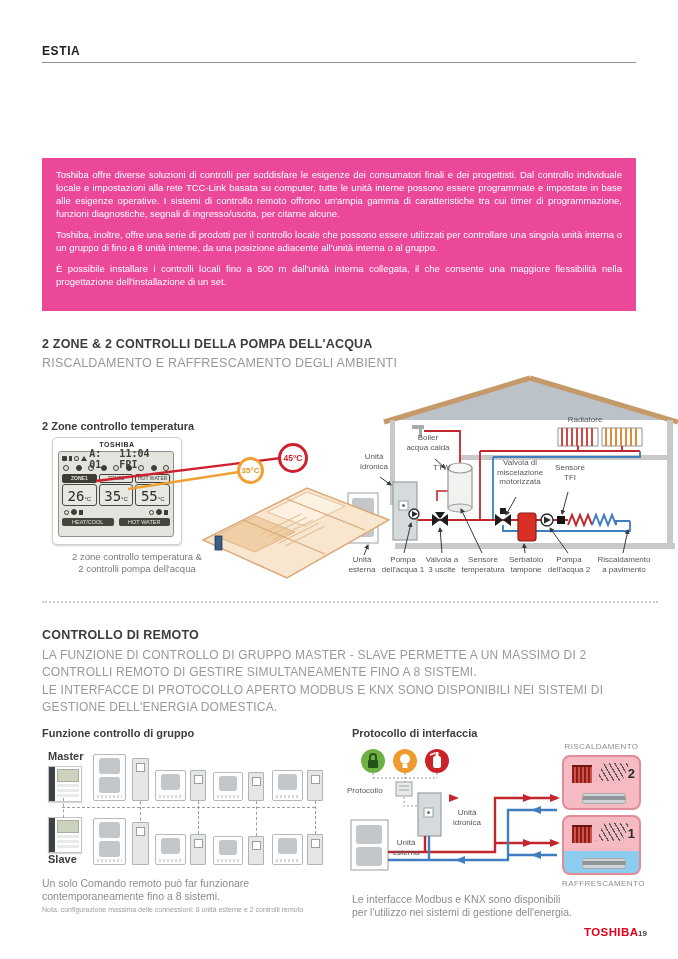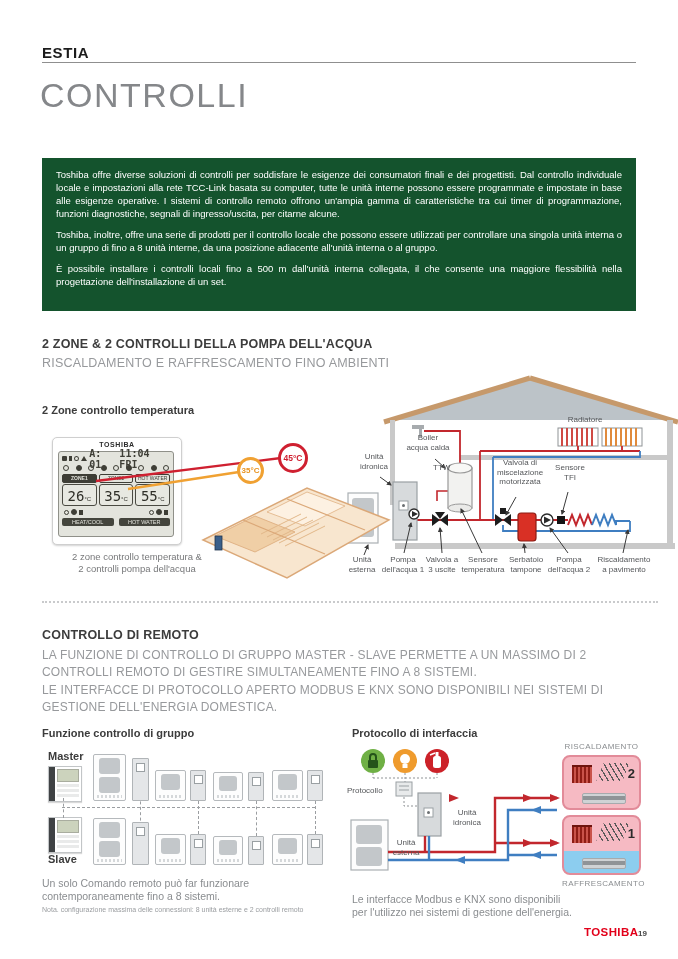--- a/index.html
+++ b/index.html
@@ -1,26 +1,26 @@
 <!DOCTYPE html>
 <html><head>
 <meta charset="utf-8">
 <style>
   html,body{margin:0;padding:0;background:#888;}
   #page{position:relative;width:678px;height:959px;background:#ffffff;margin:0 auto;
         font-family:"Liberation Sans","DejaVu Sans",sans-serif;overflow:hidden;}
   .abs{position:absolute;}
 
   
-  .brand{left:42px;top:44px;font-size:15px;font-weight:bold;color:#1c1c1c;letter-spacing:.6px;}
+  .brand{left:42px;top:44px;font-size:12px;font-weight:bold;color:#1c1c1c;letter-spacing:.6px;}
   .hrule{left:42px;top:62px;width:594px;height:0;border-top:1px solid #8f8f8f;}
   .ptitle{left:40px;top:76px;font-size:34px;color:#85878a;letter-spacing:1.5px;font-weight:normal;margin:0;}
 
   
-  .introbox{left:42px;top:158px;width:594px;height:153px;background:#14532d;box-sizing:border-box;
+  .introbox{left:42px;top:158px;width:594px;height:153px;background:#ec4899;box-sizing:border-box;
             padding:10px 14px;color:#ffffff;font-size:9.5px;line-height:13px;text-align:justify;}
   .introbox p{margin:0 0 8px 0;}
 
   
   .h-dark{font-size:12.5px;font-weight:bold;color:#3c3c3c;letter-spacing:.2px;}
   .h-gray{font-size:12.5px;color:#97999c;letter-spacing:.2px;line-height:16px;}
   .h-small{font-size:11px;font-weight:bold;color:#3c3c3c;}
 
   
   .ctrl{left:52px;top:437px;width:128px;height:106px;background:#fff;border:1px solid #cfcfcf;
@@ -99,33 +99,32 @@
   .fbrand{left:584px;top:926px;font-size:11.5px;font-weight:bold;color:#e2001a;letter-spacing:.4px;}
   .fpage{left:638px;top:929px;font-size:8px;font-weight:bold;color:#4a4a4a;}
 </style>
 </head>
 <body>
 
 <div id="page">
 
   <div class="abs brand">ESTIA</div>
   <div class="abs hrule"></div>
-  <h1 class="abs ptitle">CONTROLLI</h1>
 
   <section class="abs introbox">
     <p>Toshiba offre diverse soluzioni di controlli per soddisfare le esigenze dei consumatori finali e dei progettisti. Dal controllo individuale locale e impostazioni alla rete TCC-Link basata su computer, tutte le unità interne possono essere programmate e impostate in base alle esigenze operative. I sistemi di controllo remoto offrono un'ampia gamma di caratteristiche tra cui timer di programmazione, funzioni diagnostiche, segnali di ingresso/uscita, per citarne alcune.</p>
     <p>Toshiba, inoltre, offre una serie di prodotti per il controllo locale che possono essere utilizzati per controllare una singola unità interna o un gruppo di fino a 8 unità interne, da una posizione adiacente all'unità interna o al gruppo.</p>
     <p>È possibile installare i controlli locali fino a 500 m dall'unità interna collegata, il che consente una maggiore flessibilità nella progettazione dell'installazione di un set.</p>
   </section>
 
   <div class="abs h-dark" style="left:42px;top:337px;">2 ZONE &amp; 2 CONTROLLI DELLA POMPA DELL'ACQUA</div>
   <div class="abs h-gray" style="left:42px;top:355px;">
-    <span class="ln" style="display:block">RISCALDAMENTO E RAFFRESCAMENTO FINO AMBIENTI</span>
-  </div>
-  <div class="abs h-small" style="left:42px;top:404px;">2 Zone controllo temperatura</div>
+    <span class="ln" style="display:block">RISCALDAMENTO E RAFFRESCAMENTO DEGLI AMBIENTI</span>
+  </div>
+  <div class="abs h-small" style="left:42px;top:420px;">2 Zone controllo temperatura</div>
 
   <svg class="abs" style="left:195px;top:478px;z-index:1;" width="200" height="105" viewBox="0 0 200 105">
     <polygon points="8,62 112,10 194,42 92,100" fill="#f8e6cf" stroke="#dba878" stroke-width="1.5"></polygon>
     <polygon points="20,58 60,38 100,54 60,74" fill="#f0cfa6" stroke="#dba878" stroke-width=".8"></polygon>
     <polygon points="112,14 150,28 110,48 72,34" fill="#fdf1e2" stroke="#e0b183" stroke-width=".8"></polygon>
     <line x1="66" y1="56" x2="106" y2="36" stroke="#e2b88a" stroke-width="1"></line>
     <line x1="72" y1="59" x2="112" y2="39" stroke="#e2b88a" stroke-width="1"></line>
     <line x1="78" y1="62" x2="118" y2="42" stroke="#e2b88a" stroke-width="1"></line>
     <line x1="84" y1="65" x2="124" y2="45" stroke="#e2b88a" stroke-width="1"></line>
     <line x1="90" y1="68" x2="130" y2="48" stroke="#e2b88a" stroke-width="1"></line>

